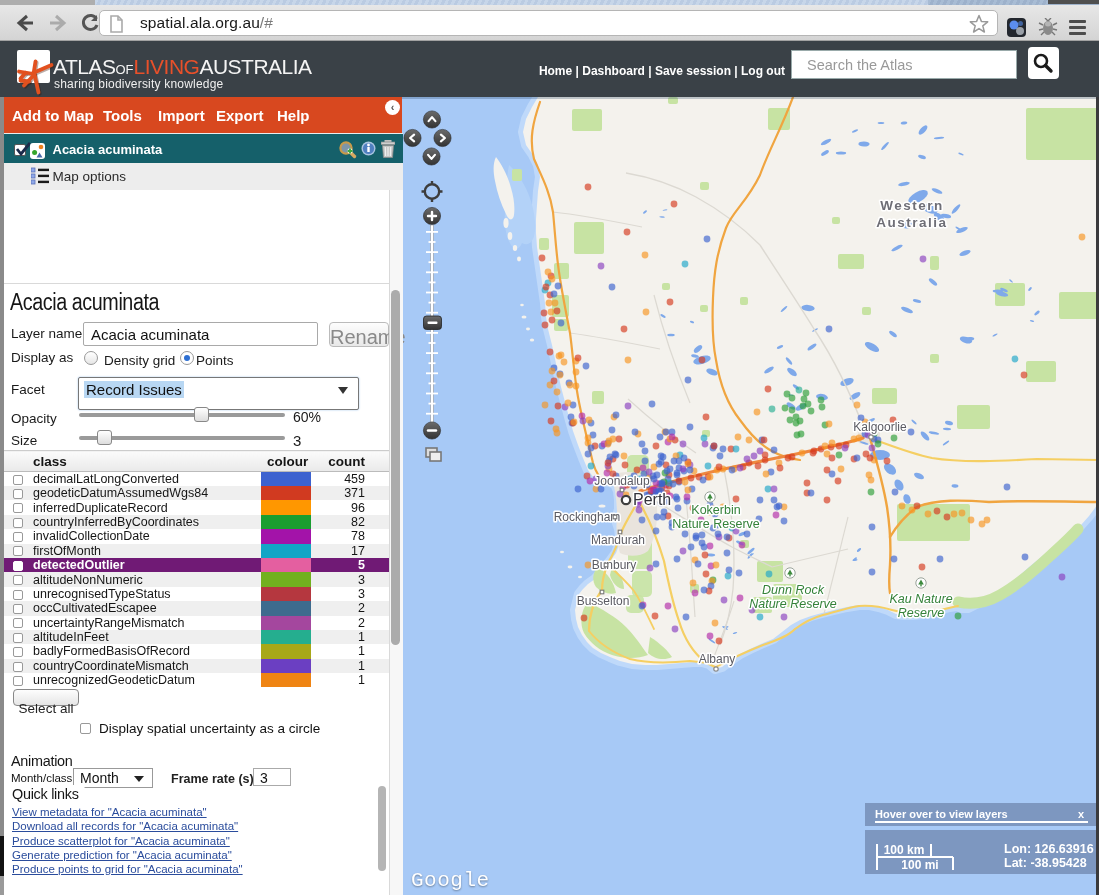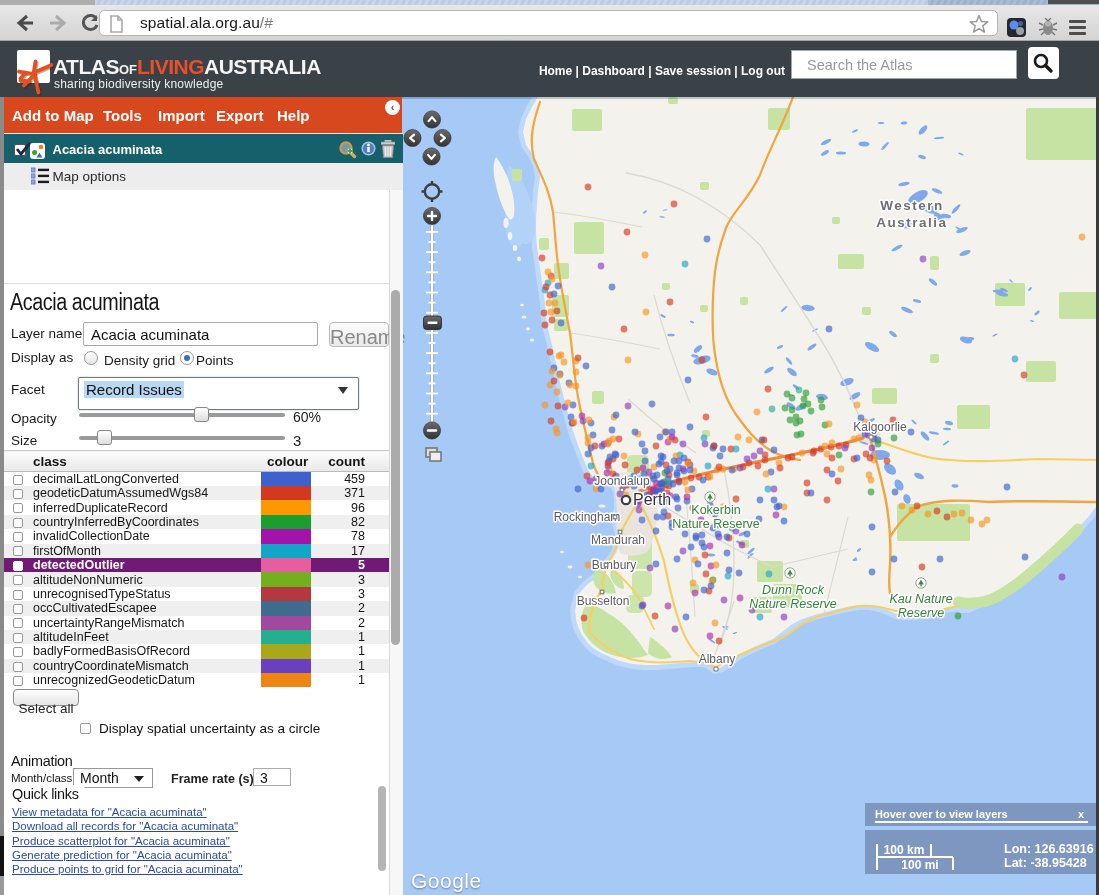--- a/index.html
+++ b/index.html
@@ -9,21 +9,21 @@
 #tabstrip .seg2{left:95px;top:0;width:833px;height:5px;background:repeating-linear-gradient(115deg,#C7D6E9 0 3px,#BACBE2 3px 6px)}
 #tabstrip .seg3{left:928px;top:0;width:120px;height:5px;background:repeating-linear-gradient(115deg,#A8BCD4 0 3px,#9DB1CB 3px 6px)}
 #tabstrip .seg4{left:1048px;top:0;width:51px;height:4px;background:#4f4f4f}
 #toolbar{left:0;top:5px;width:1099px;height:36px;background:linear-gradient(#E7E7E7,#D4D4D4);border-bottom:1px solid #a2a2a2}
 #addrbar{left:99px;top:5px;width:899px;height:26px;background:#fff;border:1px solid #b5b5b5;border-radius:5px}
 #url{left:140px;top:9px;font-size:15.5px;color:#181818;letter-spacing:.1px}
 #url span{color:#7a7a7a}
 
 #alahead{left:0;top:41px;width:1099px;height:56px;background:#3A4147}
 #logobox{left:17px;top:9px;width:33px;height:33px;background:#fff;border-radius:2px}
-#alatitle{left:53px;top:14px;font-size:21px;font-weight:bold;color:#f4f4f4;letter-spacing:-.5px;white-space:nowrap}
+#alatitle{left:53px;top:14px;font-size:21px;font-weight:normal;color:#f4f4f4;letter-spacing:-.5px;white-space:nowrap}
 #alatitle .of{font-size:13px;letter-spacing:0}
 #alatitle .living{color:#E8502A}
 #tagline{left:54px;top:36px;font-size:12px;color:#f0f0f0;letter-spacing:.2px}
 #nav{right:314px;top:23px;font-size:12px;font-weight:bold;color:#fff;white-space:nowrap}
 #searchbox{left:791px;top:9px;width:226px;height:29px;background:#fff;border:1px solid #9aa;padding:6px 0 0 15px;font-size:14.5px;color:#999}
 #searchbtn{left:1028px;top:6px;width:31px;height:32px;background:#fff;border-radius:4px}
 
 #menubar{left:0;top:97px;width:1099px;height:36px;background:#D8481F}
 #menubar .mi{position:absolute;top:10px;font-size:15px;font-weight:bold;color:#fff;white-space:nowrap}
 #collbtn{left:385px;top:100px;width:15px;height:15px;background:#fff;border-radius:50%;color:#555;font-size:11px;font-weight:bold;text-align:center;line-height:15px}
@@ -85,21 +85,21 @@
 #sbthumb2{left:378px;top:786px;width:8px;height:85px;background:#b5b5b5;border-radius:4px}
 
 #map{left:402px;top:97px;width:697px;height:798px;background:#A7C9F6}
 #darkedge{left:1095.5px;top:97px;width:3.5px;height:798px;background:#3a3a3c}
 
 #ov1{left:865px;top:803px;width:231px;height:23px;background:#7D97C0}
 #ov1 .t{position:absolute;left:10px;top:5px;font-size:11px;font-weight:bold;color:#fff}
 #ov1 .x{position:absolute;right:12px;top:5px;font-size:11px;font-weight:bold;color:#fff}
 #ov1 .ul{position:absolute;left:10px;top:18px;width:213px;height:1.5px;background:#fff}
 #ov2{left:865px;top:830px;width:231px;height:44px;background:#7D97C0}
-#gload{left:411px;top:869px;width:80px;height:22px;font-family:Liberation Sans, sans-serif;font-size:21px;color:#fff;text-shadow:0 1px 2px rgba(0,0,0,.4);letter-spacing:.5px}
+#gload{left:411px;top:869px;width:80px;height:22px;font-family:Liberation Mono, monospace;font-size:21px;color:#fff;text-shadow:0 1px 2px rgba(0,0,0,.4);letter-spacing:.5px}
 </style></head>
 <body>
 <div class="abs" id="tabstrip">
     <div class="abs seg1"></div>
     <div class="abs seg2"></div>
     <div class="abs seg3"></div>
     <div class="abs seg4"></div>
   </div>
 <div class="abs" id="toolbar">
  <svg class="abs" style="left:15px;top:9px" width="20" height="18">

